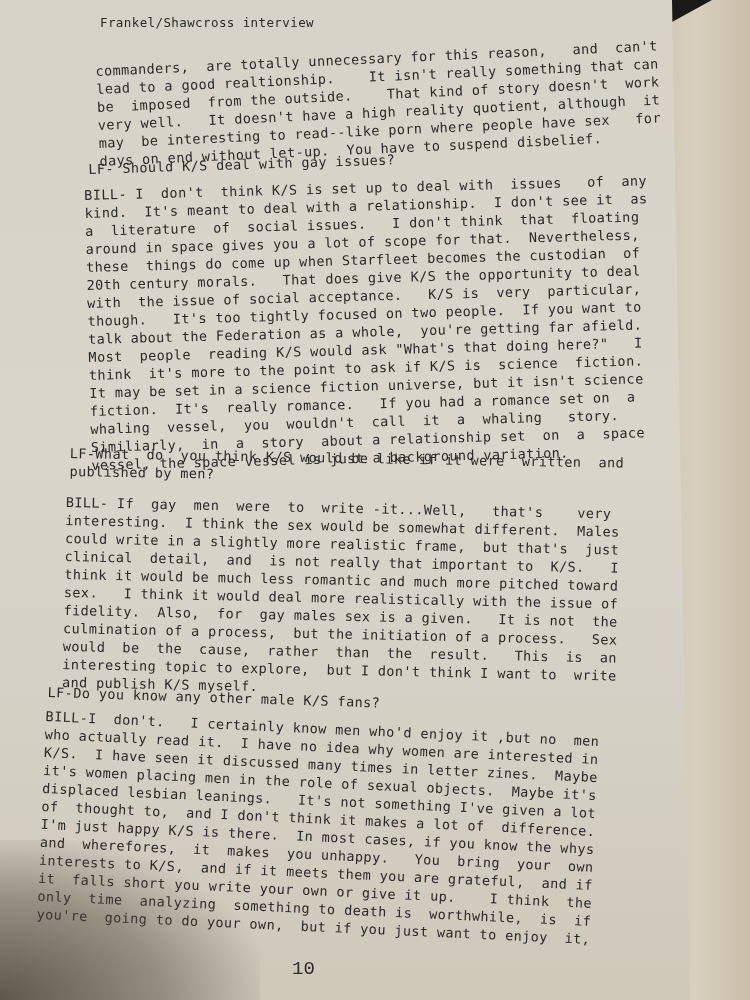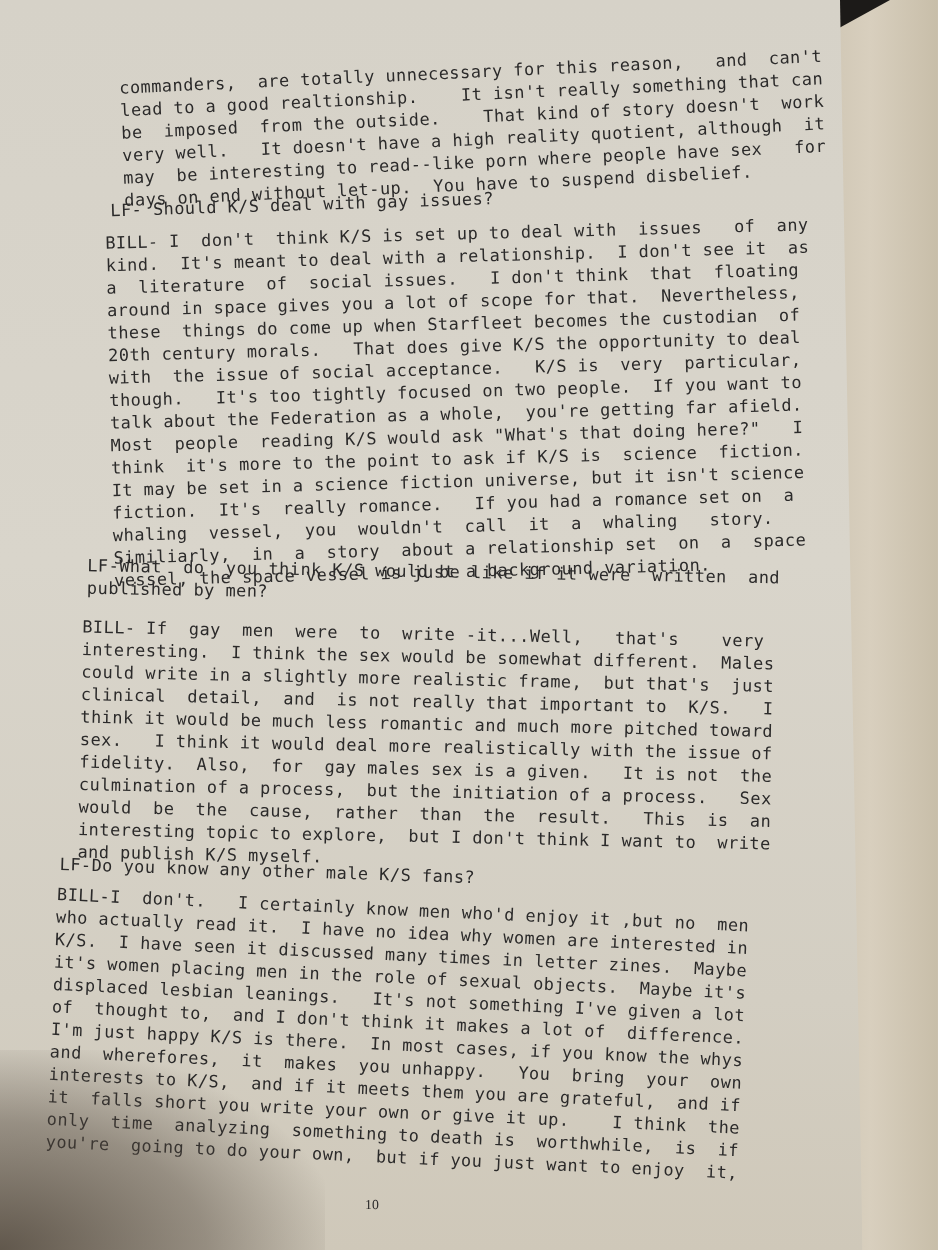--- a/index.html
+++ b/index.html
@@ -32,29 +32,30 @@
   .header { left:100px; top:14px; font-size:12.5px; }
   .block { position:absolute; }
   .line { display:block; white-space:pre; }
   .p1 { left:95px; top:62px; transform:rotate(-2.6deg); transform-origin:0 0; }
   .q1 { left:88px; top:160px; transform:rotate(-1.8deg); transform-origin:0 0; }
   .a1 { left:84px; top:186px; transform:rotate(-1.5deg); transform-origin:0 0; }
   .q2 { left:70px; top:444px; transform:rotate(1deg); transform-origin:0 0; }
   .a2 { left:66px; top:493px; transform:rotate(1.2deg); transform-origin:0 0; }
   .q3 { left:48px; top:683px; transform:rotate(1.8deg); transform-origin:0 0; }
   .a3 { left:46px; top:707px; transform:rotate(2.6deg); transform-origin:0 0; }
-  .pagenum { position:absolute; left:292px; top:958px; font-family:Liberation Serif, serif; font-size:11px; color:#2b2a2a; }
+  .pagenum { position:absolute; left:292px; top:958px; font-family:Liberation Mono, monospace; font-size:19px; color:#2b2a2a; }
 </style>
 </head>
 <body>
 
 <div class="backpage"></div>
 <div class="corner-shadow"></div>
 
 <div class="page">
+  <div class="text header">Frankel/Shawcross interview</div>
 
   <div class="block text p1"><span class="line">commanders,  are totally unnecessary for this reason,   and  can't</span><span class="line">lead to a good realtionship.    It isn't really something that can</span><span class="line">be  imposed  from the outside.    That kind of story doesn't  work</span><span class="line">very well.   It doesn't have a high reality quotient, although  it</span><span class="line">may  be interesting to read--like porn where people have sex   for</span><span class="line">days on end without let-up.  You have to suspend disbelief.</span></div>
   <div class="block text q1"><span class="line">LF- Should K/S deal with gay issues?</span></div>
   <div class="block text a1"><span class="line">BILL- I  don't  think K/S is set up to deal with  issues   of  any</span><span class="line">kind.  It's meant to deal with a relationship.  I don't see it  as</span><span class="line">a  literature  of  social issues.   I don't think  that  floating</span><span class="line">around in space gives you a lot of scope for that.  Nevertheless,</span><span class="line">these  things do come up when Starfleet becomes the custodian  of</span><span class="line">20th century morals.   That does give K/S the opportunity to deal</span><span class="line">with  the issue of social acceptance.   K/S is  very  particular,</span><span class="line">though.   It's too tightly focused on two people.  If you want to</span><span class="line">talk about the Federation as a whole,  you're getting far afield.</span><span class="line">Most  people  reading K/S would ask "What's that doing here?"   I</span><span class="line">think  it's more to the point to ask if K/S is  science  fiction.</span><span class="line">It may be set in a science fiction universe, but it isn't science</span><span class="line">fiction.  It's  really romance.   If you had a romance set on  a</span><span class="line">whaling  vessel,  you  wouldn't  call  it  a  whaling   story.</span><span class="line">Similiarly,  in  a  story  about a relationship set  on  a  space</span><span class="line">vessel, the space vessel is just a background variation.</span></div>
   <div class="block text q2"><span class="line">LF-What  do  you think K/S would be like if it were  written  and</span><span class="line">published by men?</span></div>
   <div class="block text a2"><span class="line">BILL- If  gay  men  were  to  write -it...Well,   that's    very</span><span class="line">interesting.  I think the sex would be somewhat different.  Males</span><span class="line">could write in a slightly more realistic frame,  but that's  just</span><span class="line">clinical  detail,  and  is not really that important to  K/S.   I</span><span class="line">think it would be much less romantic and much more pitched toward</span><span class="line">sex.   I think it would deal more realistically with the issue of</span><span class="line">fidelity.  Also,  for  gay males sex is a given.   It is not  the</span><span class="line">culmination of a process,  but the initiation of a process.   Sex</span><span class="line">would  be  the  cause,  rather  than  the  result.   This  is  an</span><span class="line">interesting topic to explore,  but I don't think I want to  write</span><span class="line">and publish K/S myself.</span></div>
   <div class="block text q3"><span class="line">LF-Do you know any other male K/S fans?</span></div>
   <div class="block text a3"><span class="line">BILL-I  don't.   I certainly know men who'd enjoy it ,but no  men</span><span class="line">who actually read it.  I have no idea why women are interested in</span><span class="line">K/S.  I have seen it discussed many times in letter zines.  Maybe</span><span class="line">it's women placing men in the role of sexual objects.  Maybe it's</span><span class="line">displaced lesbian leanings.   It's not something I've given a lot</span><span class="line">of  thought to,  and I don't think it makes a lot of  difference.</span><span class="line">I'm just happy K/S is there.  In most cases, if you know the whys</span><span class="line">and  wherefores,  it  makes  you unhappy.   You  bring  your  own</span><span class="line">interests to K/S,  and if it meets them you are grateful,  and if</span><span class="line">it  falls short you write your own or give it up.    I think  the</span><span class="line">only  time  analyzing  something to death is  worthwhile,  is  if</span><span class="line">you're  going to do your own,  but if you just want to enjoy  it,</span></div>
 
   <div class="pagenum">10</div>

